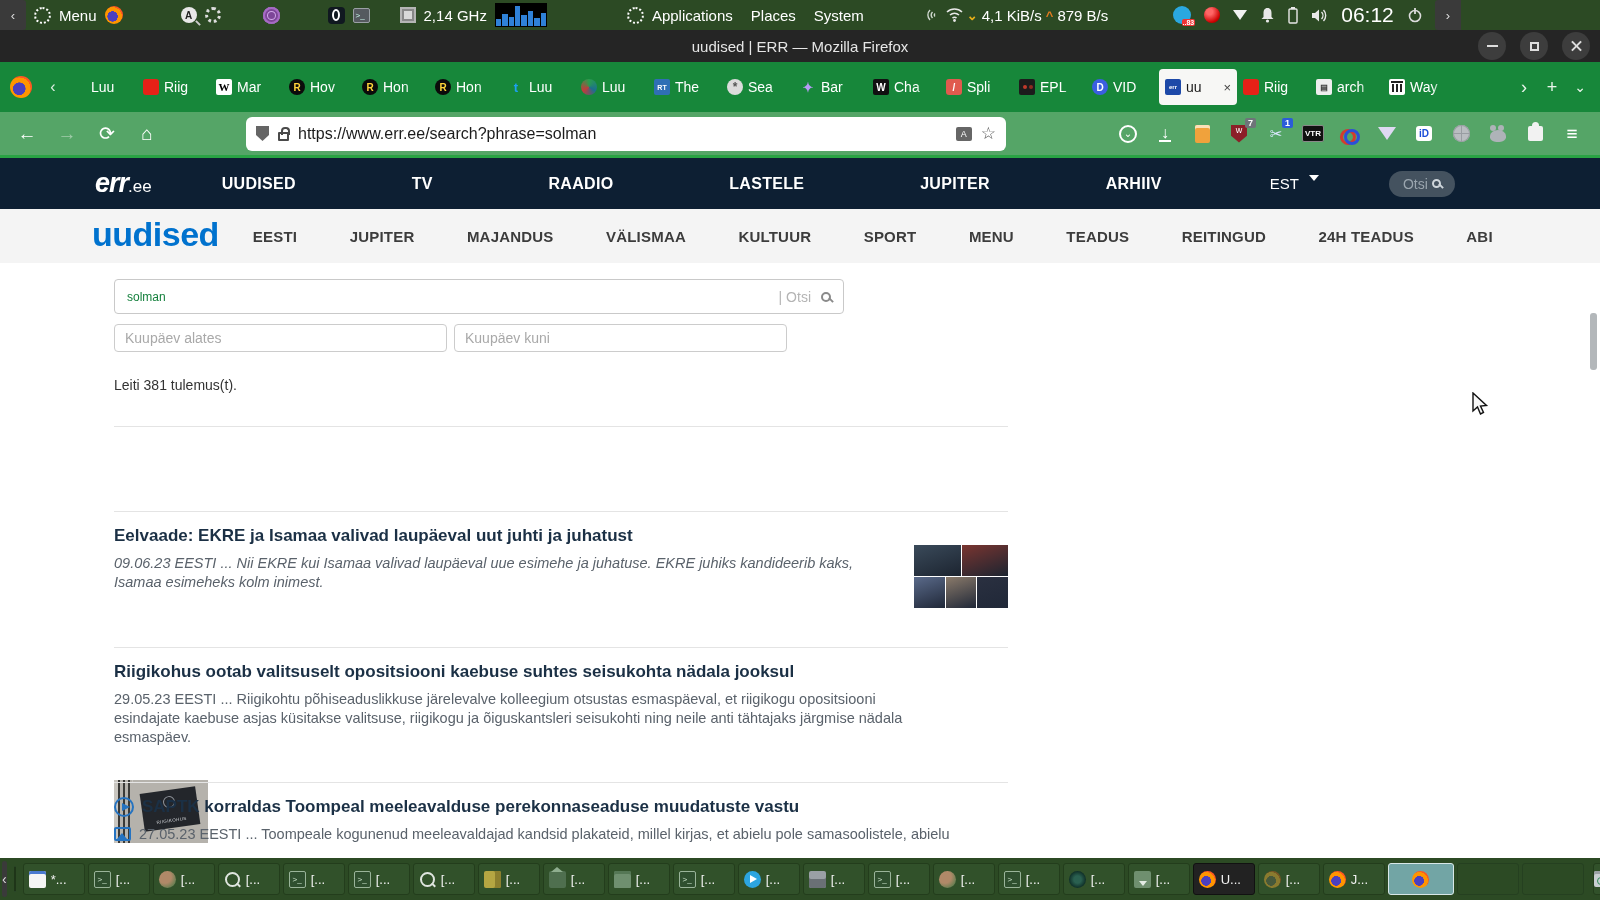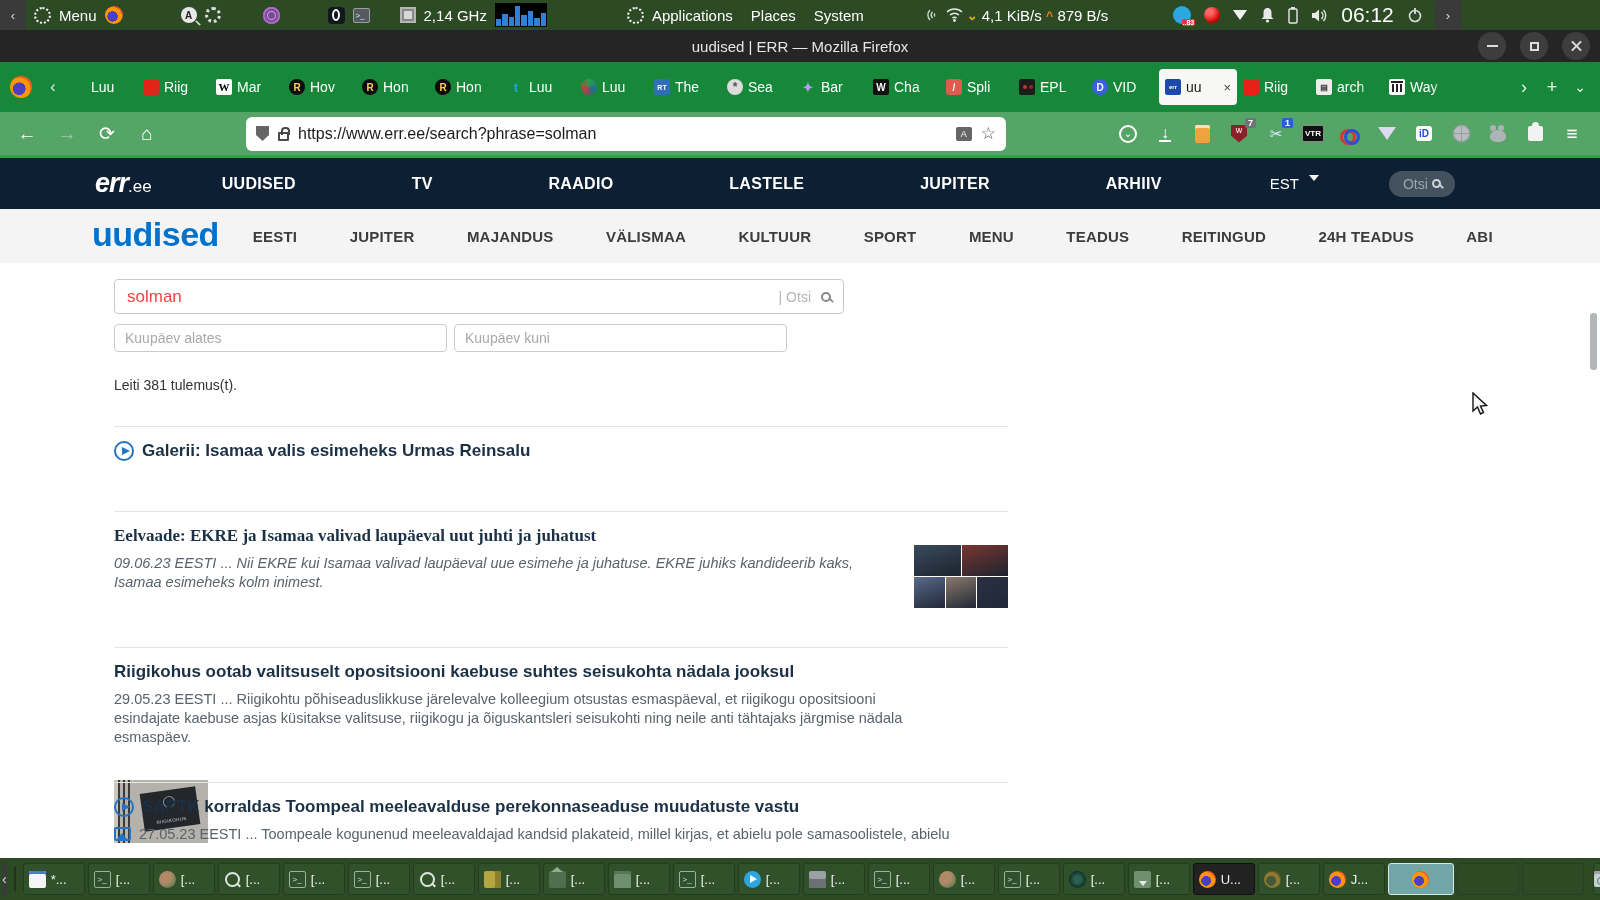--- a/index.html
+++ b/index.html
@@ -125,21 +125,21 @@
   .mag::after { content:''; position:absolute; width:6px; height:2px; background:currentColor; right:-5px; bottom:-1px; transform:rotate(45deg); }
   .otsipill .mag { color:#cfd6db; }
 
   .subnav { height:54px; background:#f4f4f4; display:flex; align-items:center; }
   .subnav-logo { margin-left:92px; font-size:34px; font-weight:bold; color:#0072ce; letter-spacing:-.5px; line-height:1; margin-top:-4px; }
   .subnav-items { display:flex; margin-left:34px; width:1240px; justify-content:space-between; }
   .subnav-items span { font-size:15px; font-weight:bold; color:#3c3c3c; letter-spacing:.2px; }
 
   .page { padding-left:114px; position:relative; }
   .searchrow { margin-top:16px; width:730px; height:35px; border:1px solid #c9c9c9; border-radius:4px; display:flex; align-items:center; padding:0 12px; background:#fff; }
-  .searchrow input { border:none; outline:none; flex:1; font-size:17px; color:#ef4444; font-family:"Liberation Sans",sans-serif; }
+  .searchrow input { border:none; outline:none; flex:1; font-size:12px; color:#15803d; font-family:"Liberation Sans",sans-serif; }
   .searchrow .hint { color:#b4b4b4; font-size:14px; margin-right:10px; }
   .searchrow .mag { color:#8a8a8a; width:10px; height:10px; }
   .daterow { display:flex; gap:7px; margin-top:10px; }
   .daterow input { width:333px; height:28px; border:1px solid #ccc; border-radius:4px; padding:0 10px; font-size:14px; color:#333; font-family:"Liberation Sans",sans-serif; outline:none; }
   .daterow input::placeholder { color:#a9a9a9; }
   .countline { margin-top:25px; font-size:14px; color:#333; }
 
   .results { margin-top:33px; width:894px; }
   .result { border-top:1px solid #e4e4e4; position:relative; }
   .r-titlerow { display:flex; align-items:center; gap:8px; }
@@ -486,27 +486,23 @@
       <span class="hint"><span>|</span> <span>Otsi</span></span>
       <span class="mag"></span>
     </div>
     <div class="daterow">
       <input placeholder="Kuupäev alates" style="">
       <input placeholder="Kuupäev kuni" style="">
     </div>
     <div class="countline">Leiti 381 tulemus(t).</div>
     <div class="results" id="results">
         <div class="result" style="height: 85px;">
+  </div>
+        <div class="result" style="height: 136px;">
     <div class="r-titlerow" style="margin-top:14px;">
-      <span class="playico"></span>
-      <span class="r-title">Galerii: Isamaa valis esimeheks Urmas Reinsalu</span>
-    </div>
-  </div>
-        <div class="result" style="height: 136px;">
-    <div class="r-titlerow" style="margin-top:14px;font-family:Liberation Serif, serif;">
 
       <span class="r-title">Eelvaade: EKRE ja Isamaa valivad laupäeval uut juhti ja juhatust</span>
     </div>
     <div class="r-sniprow">
 
       <span class="r-snippet" style="width: 790px; font-style: italic;">09.06.23 EESTI ... Nii EKRE kui Isamaa valivad laupäeval uue esimehe ja juhatuse. EKRE juhiks kandideerib kaks, Isamaa esimeheks kolm inimest.</span>
     </div>
   <div class="thumb thumb-collage" style="top: 33px;">
             <div class="rowA">
               <i style="background: linear-gradient(160deg, rgb(58, 74, 90), rgb(28, 36, 48));"></i>

